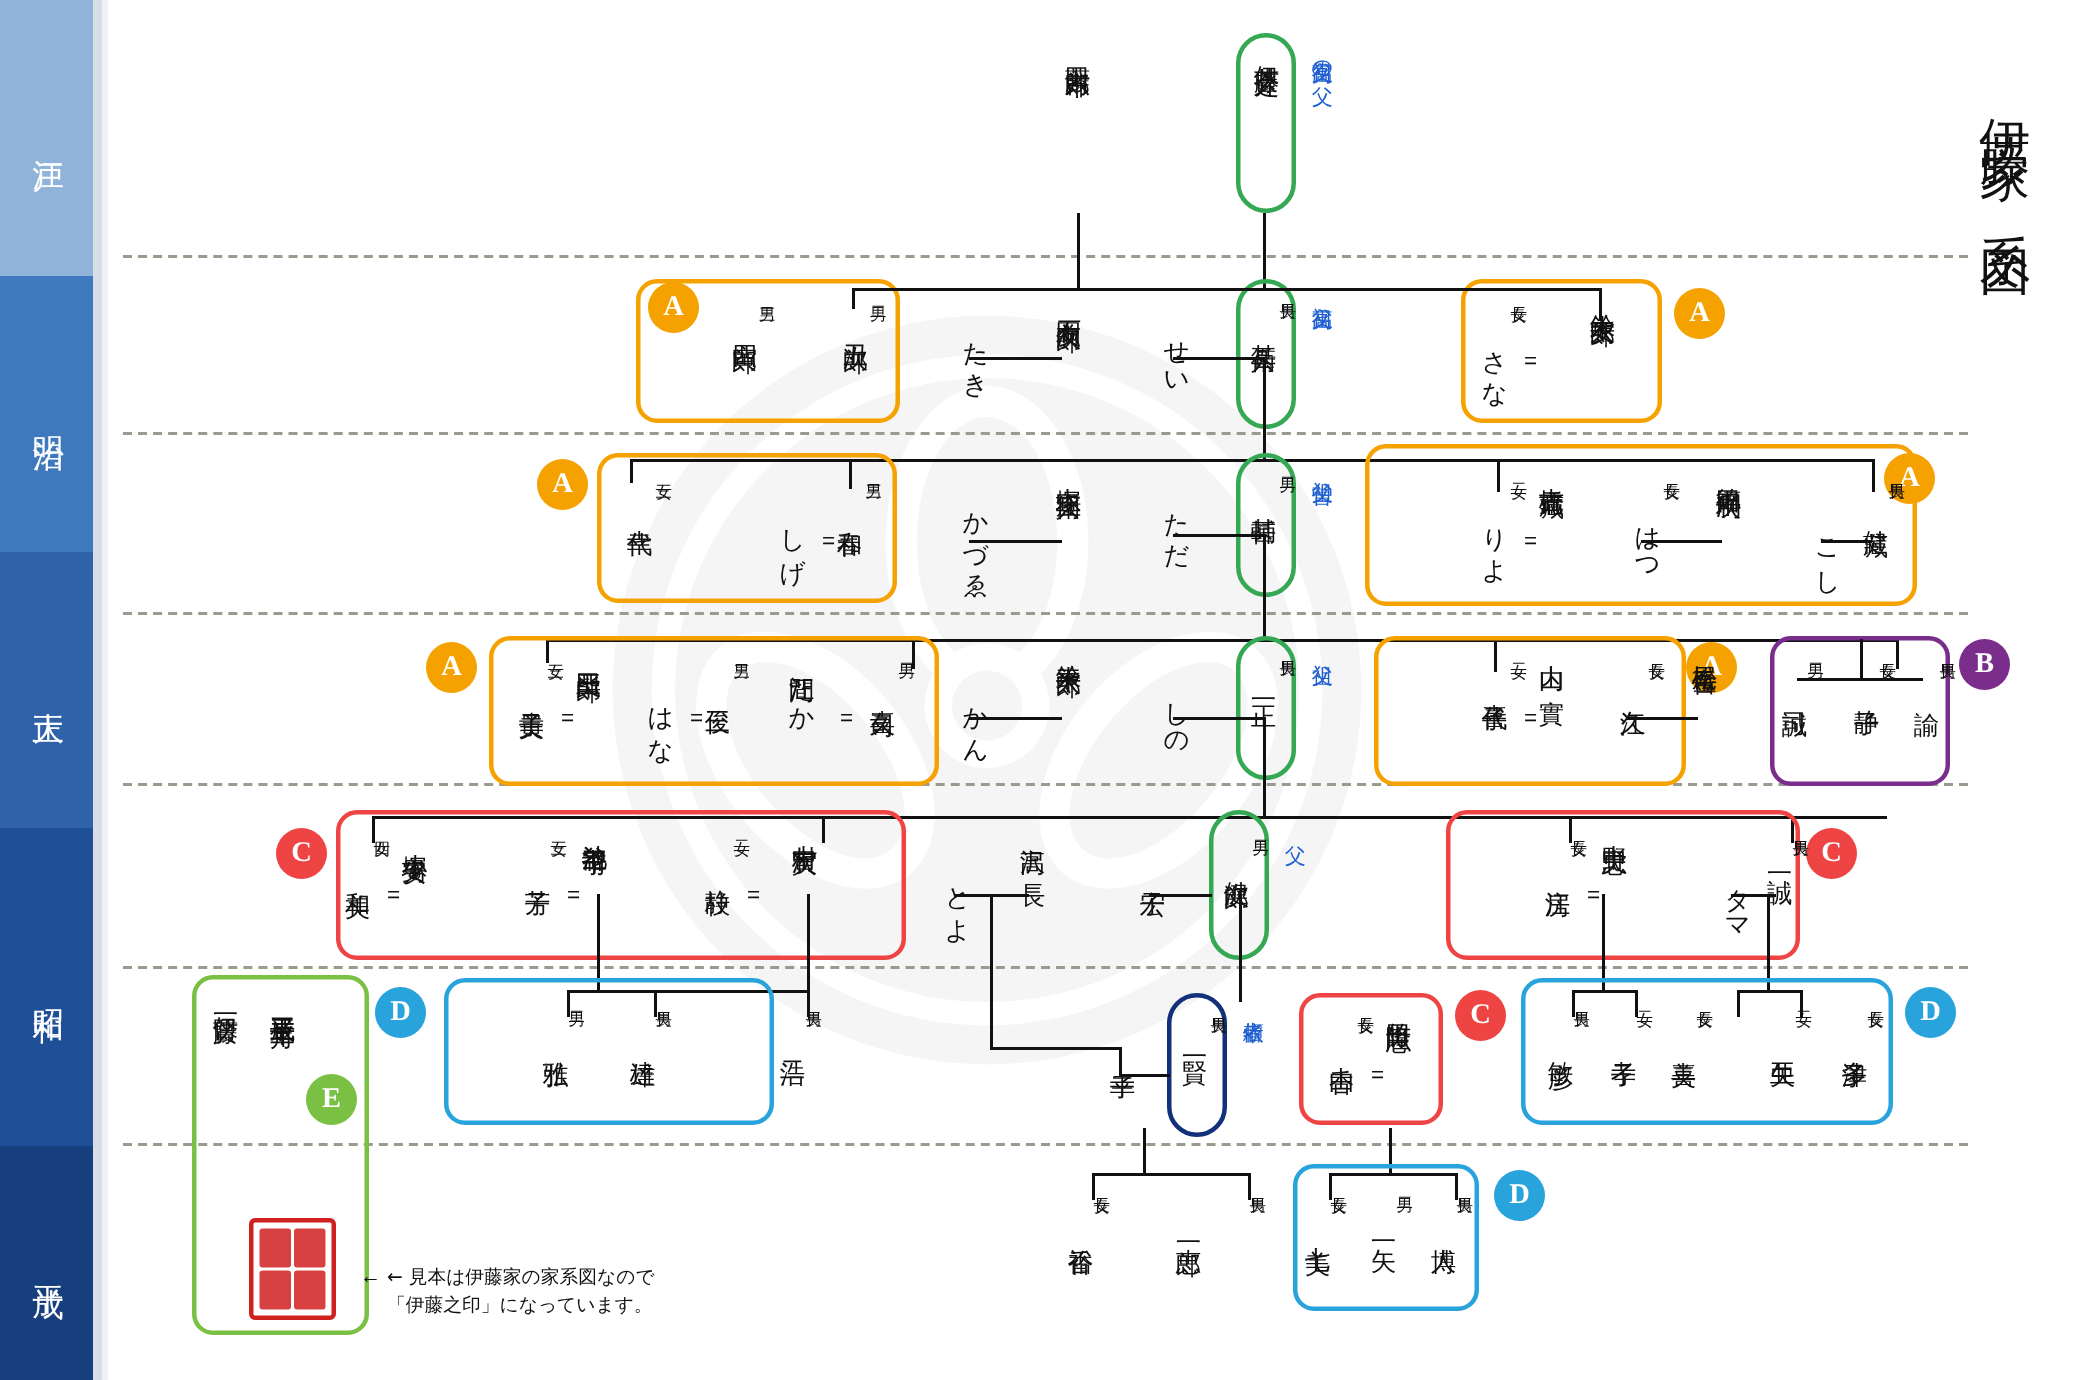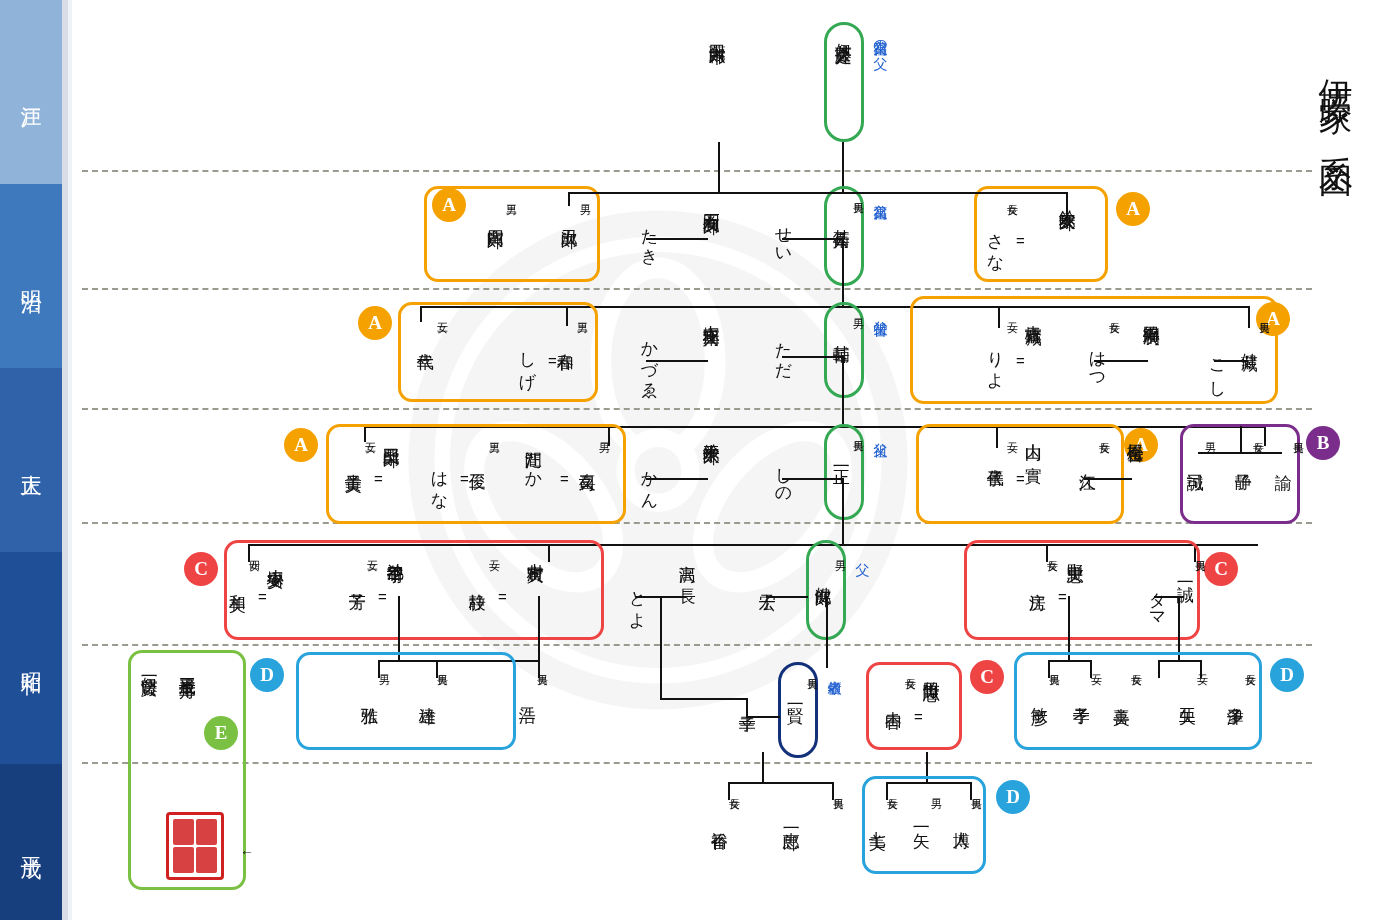--- a/index.html
+++ b/index.html
@@ -408,15 +408,19 @@
     <div id="seal">
       <div class="g">
         <i></i>
         <i></i>
         <i></i>
         <i></i>
       </div>
     </div>
 
     <div id="arrow">←</div>
+    <div id="sealtext">
+      <div>← 見本は伊藤家の家系図なので</div>
+      <div>「伊藤之印」になっています。</div>
+    </div>
 
   </div>
 </div>
 
 </body></html>

